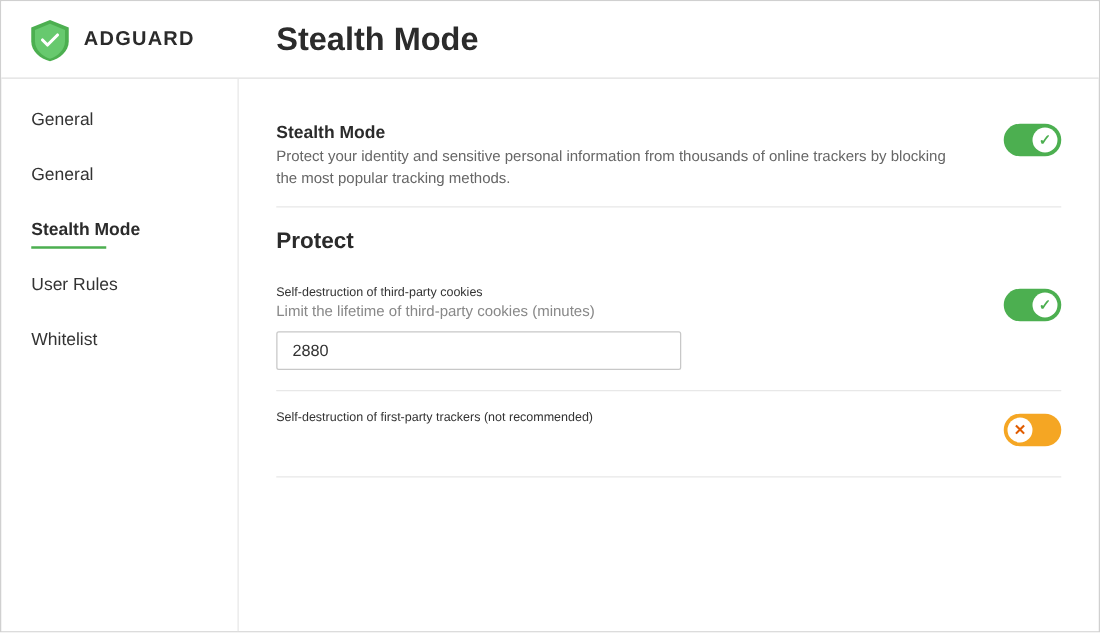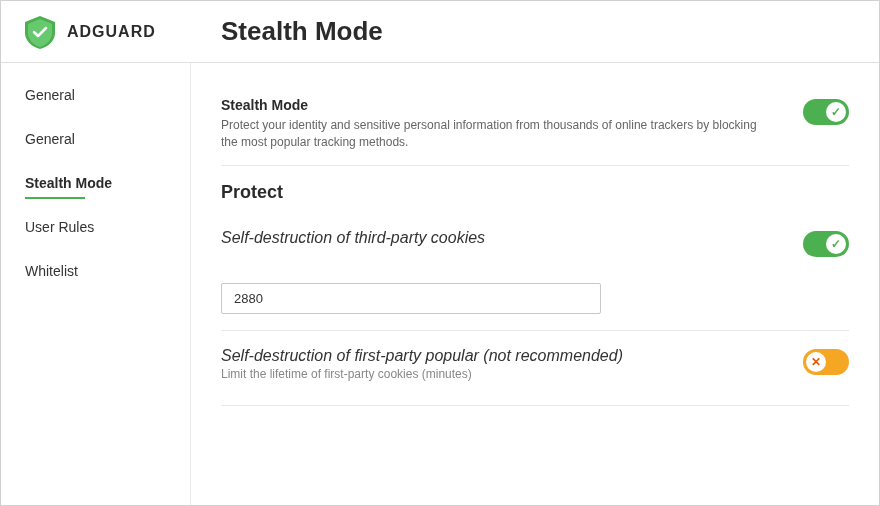--- a/index.html
+++ b/index.html
@@ -217,41 +217,40 @@
 
     .cookie-row {
       display: flex;
       align-items: flex-start;
       justify-content: space-between;
       gap: 20px;
       margin-bottom: 8px;
     }
 
     .cookie-title {
-      font-size: 16px;
+      font-size: 10px;
       color: #333;
       font-weight: 400;
-      font-style: italic;
     }
 
     .cookie-desc {
       font-size: 12px;
       color: #888;
       margin-top: 2px;
     }
 
     .cookie-input {
-      width: 380px;
+      width: 324px;
       padding: 7px 12px;
       font-size: 13px;
       border: 1px solid #c8c8c8;
       border-radius: 2px;
       color: #333;
       outline: none;
-      margin-top: 18px;
+      margin-top: 0;
     }
   </style>
 </head>
 <body>
 
 <div class="app-container">
 
   <div class="header">
     <div class="logo-area">
 
@@ -300,37 +299,37 @@
           </button>
         </div>
       </div>
 
       <h2 class="section-heading">Protect</h2>
 
       <div class="cookie-setting">
         <div class="cookie-row">
           <div>
             <div class="cookie-title">Self-destruction of third-party cookies</div>
+            <div class="cookie-desc">Limit the lifetime of third-party cookies (minutes)</div>
           </div>
           <div class="setting-control">
             <button class="toggle-on" aria-label="Third-party cookies toggle on">
               <div class="toggle-thumb">
                 <span class="toggle-check">✓</span>
               </div>
             </button>
           </div>
         </div>
         <input class="cookie-input" type="text" value="2880" style="">
       </div>
 
       <div class="cookie-setting">
         <div class="cookie-row">
           <div>
-            <div class="cookie-title">Self-destruction of first-party popular (not recommended)</div>
-            <div class="cookie-desc">Limit the lifetime of first-party cookies (minutes)</div>
+            <div class="cookie-title">Self-destruction of first-party trackers (not recommended)</div>
           </div>
           <div class="setting-control">
             <button class="toggle-off" aria-label="First-party cookies toggle off">
               <div class="toggle-thumb">
                 <span class="toggle-x">✕</span>
               </div>
             </button>
           </div>
         </div>
       </div>

